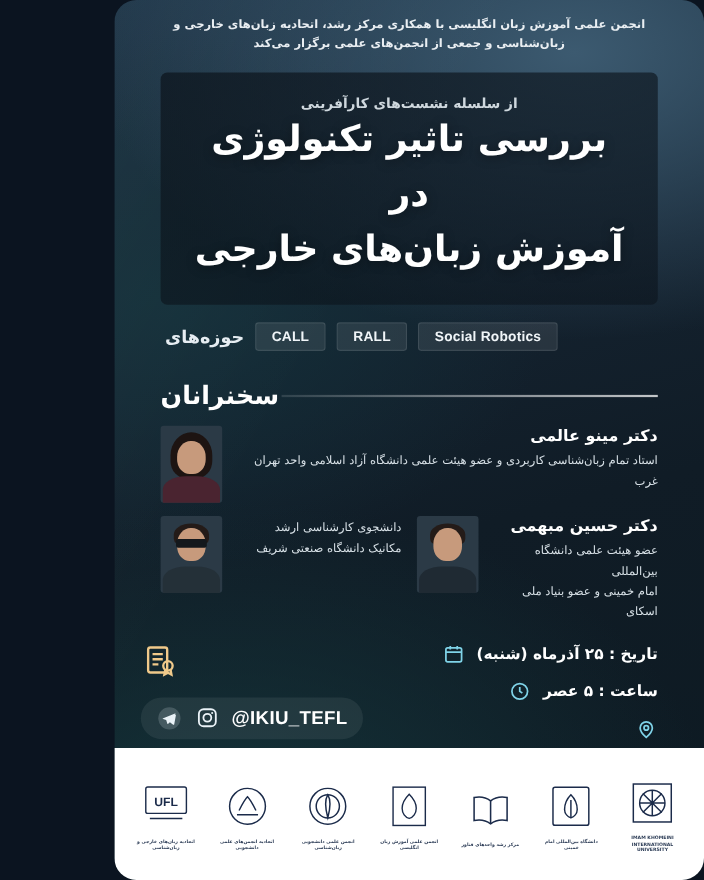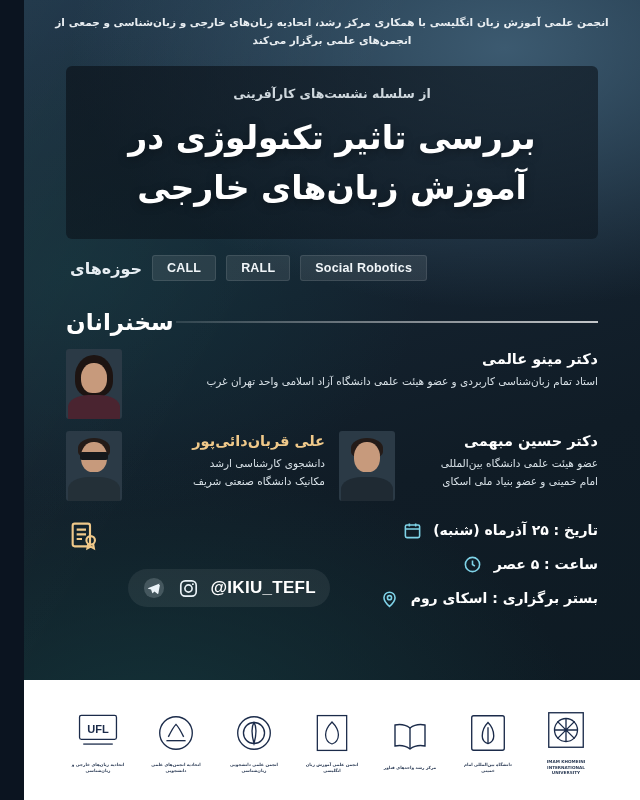--- a/index.html
+++ b/index.html
@@ -4,27 +4,28 @@
 <style>
   * { box-sizing: border-box; margin: 0; padding: 0; }
   html, body {
     width: 640px; height: 800px;
     font-family: "DejaVu Sans", "Liberation Sans", sans-serif;
     background: #0b1420;
     overflow: hidden;
   }
   .poster {
     position: relative;
-    width: 616px; height: 800px;
+    width: 536px; height: 800px;
     background:
       radial-gradient(ellipse 700px 420px at 78% 6%, #3c5a70 0%, rgba(60,90,112,0) 62%),
       radial-gradient(ellipse 520px 360px at 8% 34%, #14303a 0%, rgba(20,48,58,0) 68%),
       radial-gradient(ellipse 620px 400px at 20% 92%, #143238 0%, rgba(20,50,56,0) 70%),
       linear-gradient(165deg, #1b3346 0%, #14222f 38%, #101c26 60%, #0d1a22 100%);
     overflow: hidden;
+    border-radius: 20px;
   }
   
   .poster::before {
     content: "";
     position: absolute; inset: 0;
     background: linear-gradient(120deg, rgba(255,255,255,0.035) 0%, rgba(255,255,255,0) 38%);
     pointer-events: none;
   }
 
   
@@ -48,21 +49,20 @@
     margin: 6px 42px 0 42px;
     padding: 20px 24px 26px 24px;
     border-radius: 6px;
     background: linear-gradient(160deg, rgba(12,20,28,0.72) 0%, rgba(10,18,26,0.55) 100%);
     text-align: center;
     z-index: 5;
   }
   .kicker {
     color: #cfd8de;
     font-size: 12.5px;
-    margin-bottom: 12px;
     font-weight: 600;
   }
   .main-title {
     color: #ffffff;
     font-size: 33px;
     font-weight: bold;
     line-height: 1.52;
     letter-spacing: -0.2px;
     text-shadow: 0 2px 10px rgba(0,0,0,0.35);
   }
@@ -360,21 +360,20 @@
         </div>
         <div class="photo">
           <span class="hair"></span>
           <span class="head"></span>
           <span class="body"></span>
         </div>
       </div>
 
       <div class="spk">
         <div class="info">
-          <div class="name accent">علی قربان‌دائی‌پور</div>
           <div class="desc">دانشجوی کارشناسی ارشد</div>
           <div class="desc">مکانیک دانشگاه صنعتی شریف</div>
         </div>
         <div class="photo sun">
           <span class="hair"></span>
           <span class="head"></span>
           <span class="glasses"></span>
           <span class="body"></span>
         </div>
       </div>
@@ -404,21 +403,20 @@
         <span class="txt">ساعت :  ۵ عصر</span>
       </div>
 
       <div class="detail-line">
         <span class="ico">
           <svg width="19" height="19" viewBox="0 0 24 24" fill="none" stroke="currentColor" stroke-width="2">
             <path d="M12 22s7-6.2 7-11a7 7 0 1 0-14 0c0 4.8 7 11 7 11z"></path>
               <circle cx="12" cy="11" r="2.6"></circle>
           </svg>
         </span>
-        <span class="txt">بستر برگزاری :  اسکای روم</span>
       </div>
     </div>
 
     <div class="details-left">
       <div class="cert">
         <span class="cico">
           <svg width="32" height="32" viewBox="0 0 24 24" fill="none" stroke="currentColor" stroke-width="1.6">
             <rect x="3.5" y="3.5" width="13" height="17" rx="1.5"></rect>
             <path d="M6.5 8h7M6.5 11.5h7M6.5 15h4"></path>
             <circle cx="17" cy="16" r="3.2" fill="none"></circle>

